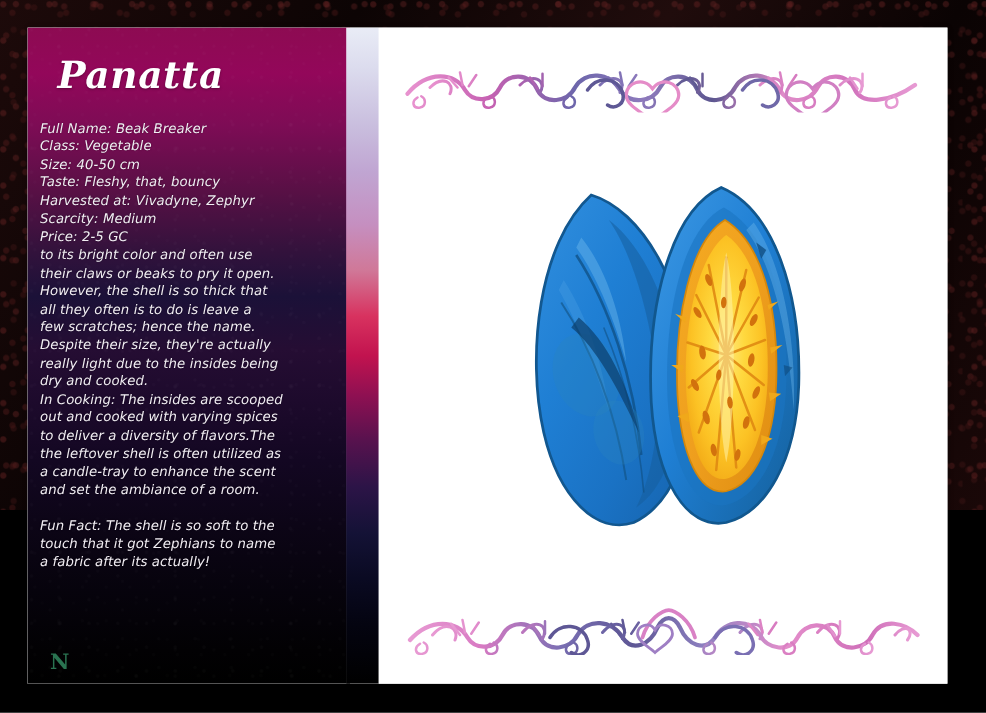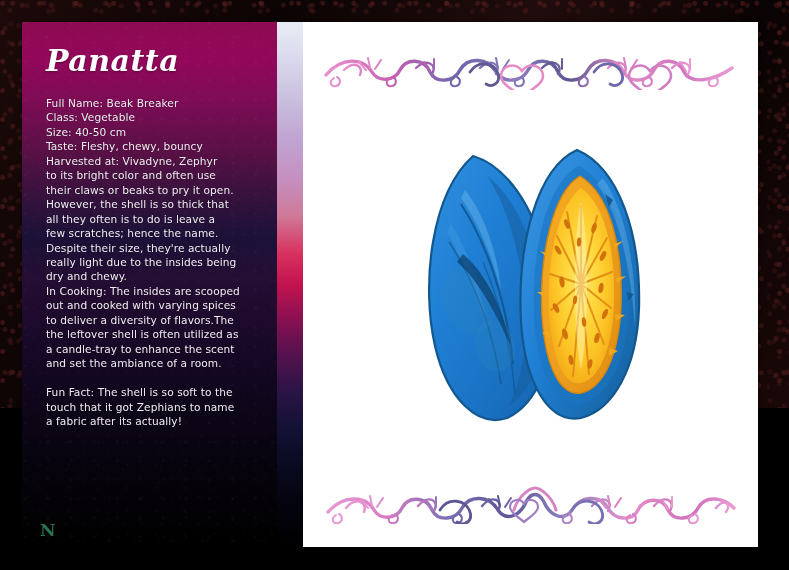--- a/index.html
+++ b/index.html
@@ -140,23 +140,24 @@
     font-size: 30px;
     letter-spacing: 0.5px;
     line-height: 1;
     text-shadow: 0 1px 2px rgba(0,0,0,0.35);
     white-space: nowrap;
   }
 
   
   #spec-list {
     position: absolute;
-    left: 24px;
+    left: 10px;
     top: 74px;
     width: 226px;
+    font-style: italic;
   }
   .spec-line {
     color: #f2eef4;
     font-family: "DejaVu Sans", sans-serif;
     font-size: 10.6px;
     line-height: 14.45px;
     white-space: nowrap;
     letter-spacing: 0.08px;
     text-shadow: 0 0 1px rgba(0,0,0,0.5);
   }
@@ -216,31 +217,33 @@
 
     <div id="info-panel">
       <div id="panel-noise"></div>
 
       <div id="card-title">Panatta</div>
 
       <div id="spec-list">
         <div class="spec-line">Full Name: Beak Breaker</div>
         <div class="spec-line">Class: Vegetable</div>
         <div class="spec-line">Size: 40-50 cm</div>
-        <div class="spec-line">Taste: Fleshy, chewy, bouncy</div>
+        <div class="spec-line">Taste: Fleshy, that, bouncy</div>
         <div class="spec-line">Harvested at: Vivadyne, Zephyr</div>
+        <div class="spec-line">Scarcity: Medium</div>
+        <div class="spec-line">Price: 2-5 GC</div>
 
         <div class="spec-line">to its bright color and often use</div>
         <div class="spec-line">their claws or beaks to pry it open.</div>
         <div class="spec-line">However, the shell is so thick that</div>
         <div class="spec-line">all they often is to do is leave a</div>
         <div class="spec-line">few scratches; hence the name.</div>
         <div class="spec-line">Despite their size, they're actually</div>
         <div class="spec-line">really light due to the insides being</div>
-        <div class="spec-line">dry and chewy.</div>
+        <div class="spec-line">dry and cooked.</div>
         <div class="spec-line">In Cooking: The insides are scooped</div>
         <div class="spec-line">out and cooked with varying spices</div>
         <div class="spec-line">to deliver a diversity of flavors.The</div>
         <div class="spec-line">the leftover shell is often utilized as</div>
         <div class="spec-line">a candle-tray to enhance the scent</div>
         <div class="spec-line">and set the ambiance of a room.</div>
         <div class="spec-line blank"></div>
         <div class="spec-line">Fun Fact: The shell is so soft to the</div>
         <div class="spec-line">touch that it got Zephians to name</div>
         <div class="spec-line">a fabric after its actually!</div>

